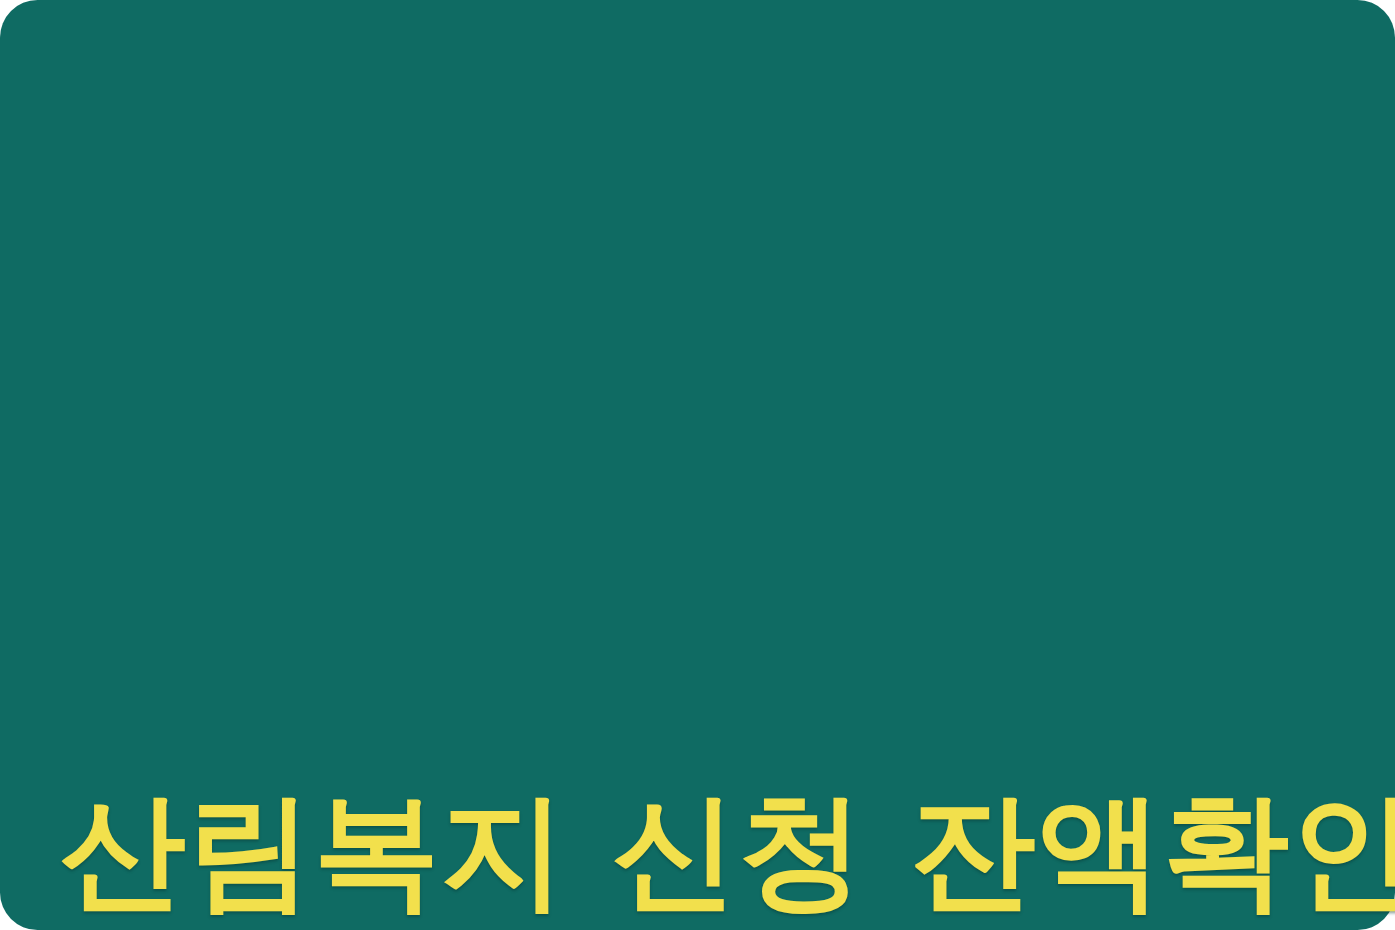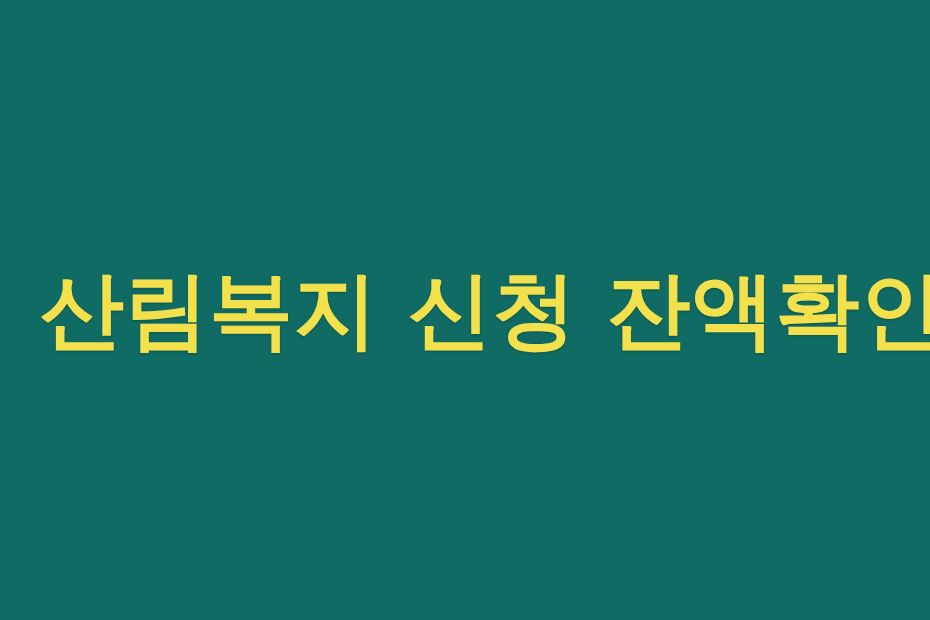--- a/index.html
+++ b/index.html
@@ -11,23 +11,24 @@
     height: 620px;
     overflow: hidden;
     font-family: "Liberation Sans", sans-serif;
   }
   .poster {
     position: relative;
     width: 930px;
     height: 620px;
     background: #0F6B63;
     display: flex;
-    align-items: center;
+    align-items: flex-end;
     justify-content: center;
     box-sizing: border-box;
+    border-radius: 25px;
   }
   .headline {
     width: 100%;
     text-align: center;
     color: #F2E04C;
     font-family: "DejaVu Sans", "Liberation Sans", sans-serif;
     font-weight: 700;
     font-size: 84px;
     line-height: 105px;
     letter-spacing: 0.5px;

